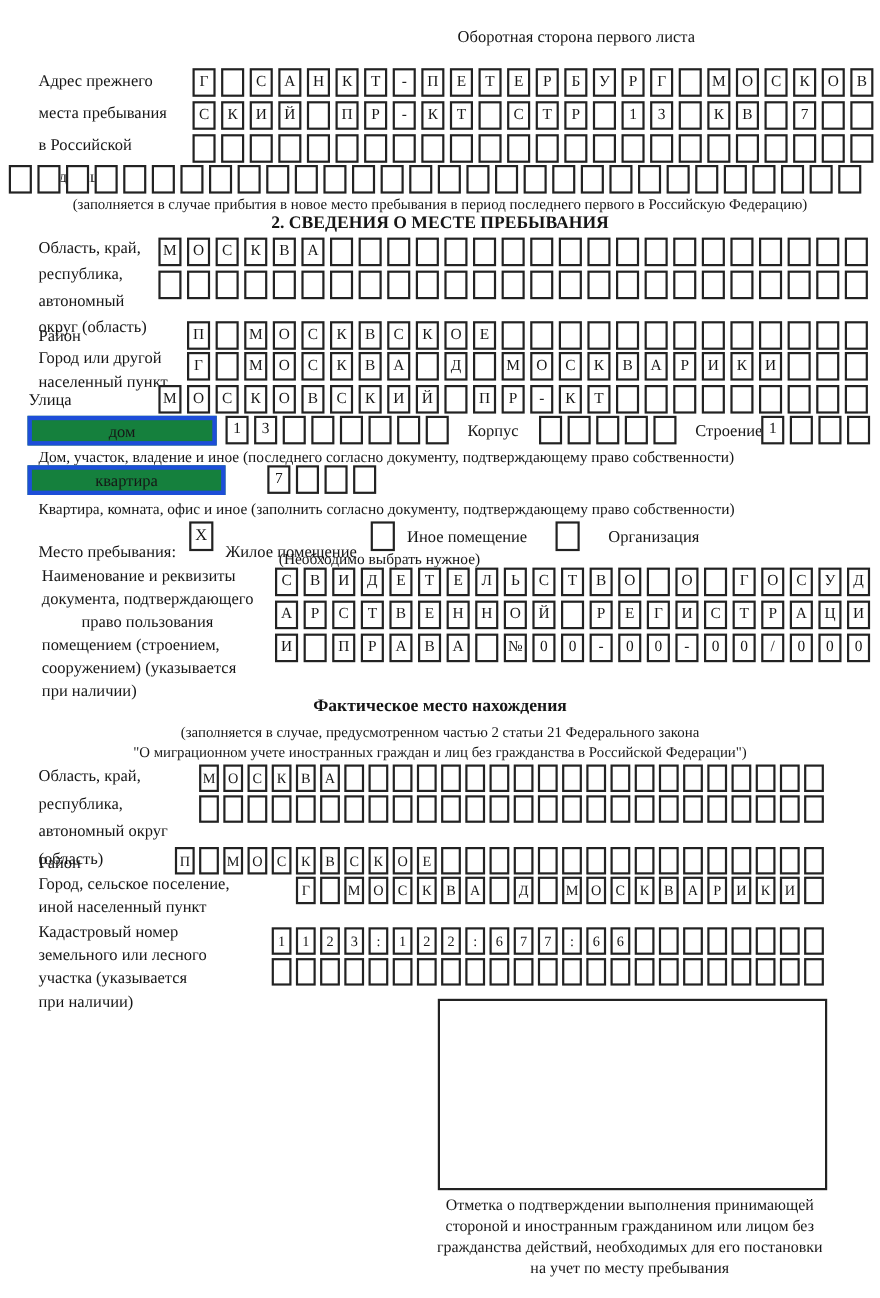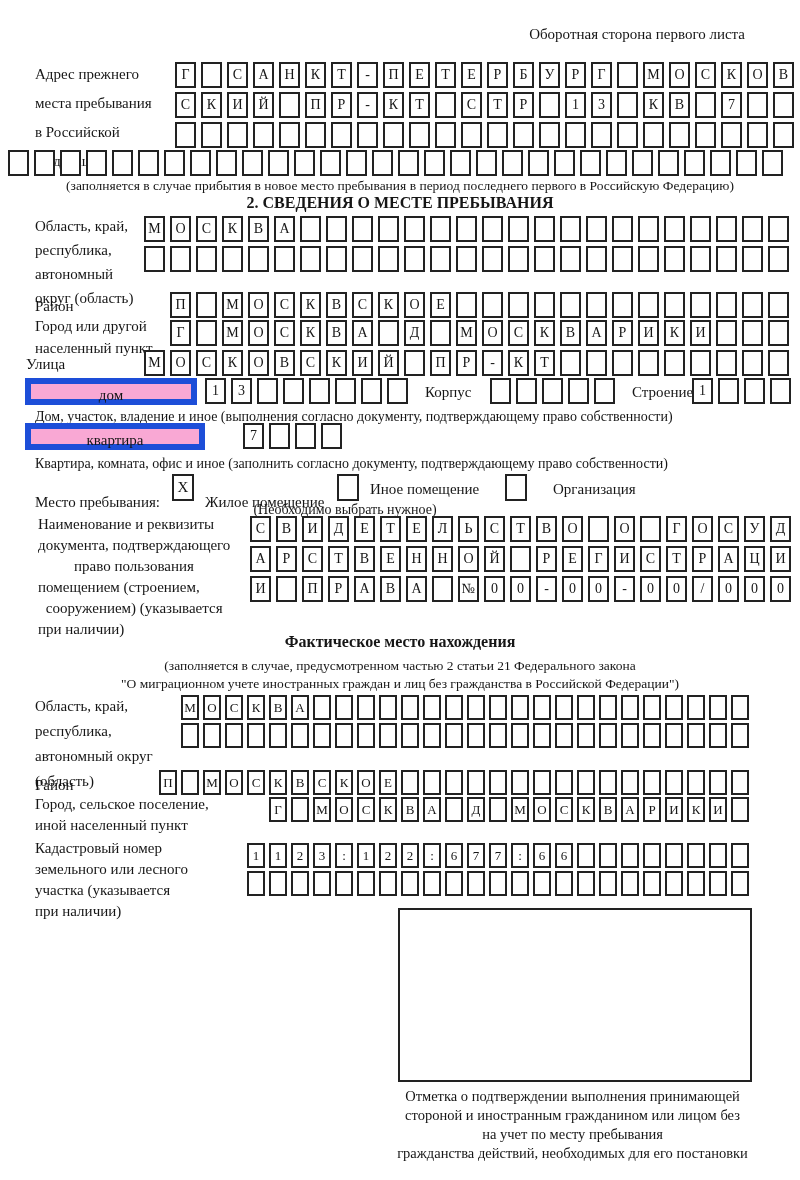--- a/index.html
+++ b/index.html
@@ -8,34 +8,34 @@
   .abs{position:absolute;}
   .lbl{font-size:15px;line-height:24px;white-space:nowrap;}
   .lbl2{font-size:15px;line-height:22px;white-space:nowrap;}
   .cap{font-size:14px;white-space:nowrap;}
   .ttl{font-size:16px;font-weight:bold;text-align:center;width:800px;left:0;}
   .note{font-size:13.5px;text-align:center;width:800px;left:0;white-space:nowrap;}
   .grid{white-space:nowrap;}
   .cell{box-sizing:border-box;display:inline-block;width:21px;height:26px;border:2px solid #222;
         margin-right:5px;font-size:14px;line-height:22px;text-align:center;vertical-align:top;background:#fff;}
   .s3 .cell{width:18px;height:25px;margin-right:4px;font-size:13px;line-height:21px;}
-  .widebox{box-sizing:border-box;border:6px solid #1d4ed8;height:27px;text-align:center;
-           font-size:15px;line-height:23px;background:#f9a8d4;}
+  .widebox{box-sizing:border-box;border:4px solid #1d4ed8;height:27px;text-align:center;
+           font-size:15px;line-height:23px;background:#15803d;}
   .chk{box-sizing:border-box;display:inline-block;width:22px;height:27px;border:2px solid #222;
        font-size:15px;line-height:23px;text-align:center;vertical-align:top;background:#fff;}
   .stampbox{box-sizing:border-box;border:2px solid #222;background:#fff;}
   .centerwrap{text-align:center;}
   .stampnote{font-size:14.5px;line-height:19px;text-align:center;}
 </style>
 </head>
 <body>
 
 <div id="page">
 
-  <div class="abs lbl" style="left:400px;top:22px;width:345px;text-align:right;">Оборотная сторона первого листа</div>
+  <div class="abs lbl" style="left:416px;top:22px;width:345px;">Оборотная сторона первого листа</div>
 
   <div class="abs" style="left:35px;top:60px;">
     <div class="lbl" style="line-height:29px;">Адрес прежнего</div>
     <div class="lbl" style="line-height:29px;">места пребывания</div>
     <div class="lbl" style="line-height:29px;">в Российской</div>
     <div class="lbl" style="line-height:29px;">Федерации</div>
   </div>
   <div class="abs grid" style="left:175px;top:62px;"><span class="cell">Г</span><span class="cell"></span><span class="cell">С</span><span class="cell">А</span><span class="cell">Н</span><span class="cell">К</span><span class="cell">Т</span><span class="cell">-</span><span class="cell">П</span><span class="cell">Е</span><span class="cell">Т</span><span class="cell">Е</span><span class="cell">Р</span><span class="cell">Б</span><span class="cell">У</span><span class="cell">Р</span><span class="cell">Г</span><span class="cell"></span><span class="cell">М</span><span class="cell">О</span><span class="cell">С</span><span class="cell">К</span><span class="cell">О</span><span class="cell">В</span></div>
   <div class="abs grid" style="left:175px;top:92px;"><span class="cell">С</span><span class="cell">К</span><span class="cell">И</span><span class="cell">Й</span><span class="cell"></span><span class="cell">П</span><span class="cell">Р</span><span class="cell">-</span><span class="cell">К</span><span class="cell">Т</span><span class="cell"></span><span class="cell">С</span><span class="cell">Т</span><span class="cell">Р</span><span class="cell"></span><span class="cell">1</span><span class="cell">3</span><span class="cell"></span><span class="cell">К</span><span class="cell">В</span><span class="cell"></span><span class="cell">7</span><span class="cell"></span><span class="cell"></span></div>
   <div class="abs grid" style="left:175px;top:122px;"><span class="cell"></span><span class="cell"></span><span class="cell"></span><span class="cell"></span><span class="cell"></span><span class="cell"></span><span class="cell"></span><span class="cell"></span><span class="cell"></span><span class="cell"></span><span class="cell"></span><span class="cell"></span><span class="cell"></span><span class="cell"></span><span class="cell"></span><span class="cell"></span><span class="cell"></span><span class="cell"></span><span class="cell"></span><span class="cell"></span><span class="cell"></span><span class="cell"></span><span class="cell"></span><span class="cell"></span></div>
@@ -64,41 +64,41 @@
 
   <div class="abs lbl" style="left:26px;top:352px;">Улица</div>
   <div class="abs grid" style="left:144px;top:350px;"><span class="cell">М</span><span class="cell">О</span><span class="cell">С</span><span class="cell">К</span><span class="cell">О</span><span class="cell">В</span><span class="cell">С</span><span class="cell">К</span><span class="cell">И</span><span class="cell">Й</span><span class="cell"></span><span class="cell">П</span><span class="cell">Р</span><span class="cell">-</span><span class="cell">К</span><span class="cell">Т</span><span class="cell"></span><span class="cell"></span><span class="cell"></span><span class="cell"></span><span class="cell"></span><span class="cell"></span><span class="cell"></span><span class="cell"></span><span class="cell"></span></div>
 
   <div class="abs widebox" style="left:25px;top:378px;width:172px;">дом</div>
   <div class="abs grid" style="left:205px;top:378px;"><span class="cell">1</span><span class="cell">3</span><span class="cell"></span><span class="cell"></span><span class="cell"></span><span class="cell"></span><span class="cell"></span><span class="cell"></span></div>
   <div class="abs lbl" style="left:425px;top:380px;">Корпус</div>
   <div class="abs grid" style="left:490px;top:378px;"><span class="cell"></span><span class="cell"></span><span class="cell"></span><span class="cell"></span><span class="cell"></span></div>
   <div class="abs lbl" style="left:632px;top:380px;">Строение</div>
   <div class="abs grid" style="left:692px;top:378px;"><span class="cell">1</span><span class="cell"></span><span class="cell"></span><span class="cell"></span></div>
-  <div class="abs cap" style="left:35px;top:409px;">Дом, участок, владение и иное (выполнения согласно документу, подтверждающему право собственности)</div>
+  <div class="abs cap" style="left:35px;top:409px;">Дом, участок, владение и иное (последнего согласно документу, подтверждающему право собственности)</div>
 
   <div class="abs widebox" style="left:25px;top:423px;width:180px;">квартира</div>
   <div class="abs grid" style="left:243px;top:423px;"><span class="cell">7</span><span class="cell"></span><span class="cell"></span><span class="cell"></span></div>
   <div class="abs cap" style="left:35px;top:456px;">Квартира, комната, офис и иное (заполнить согласно документу, подтверждающему право собственности)</div>
 
   <div class="abs lbl" style="left:35px;top:490px;">Место пребывания:</div>
   <span class="abs chk" style="left:172px;top:474px;">X</span>
   <div class="abs lbl" style="left:205px;top:490px;">Жилое помещение</div>
   <span class="abs chk" style="left:337px;top:474px;"></span>
   <div class="abs lbl" style="left:370px;top:477px;">Иное помещение</div>
   <span class="abs chk" style="left:505px;top:474px;"></span>
   <div class="abs lbl" style="left:553px;top:477px;">Организация</div>
   <div class="abs cap centerwrap" style="left:145px;top:502px;width:400px;">(Необходимо выбрать нужное)</div>
 
   <div class="abs" style="left:38px;top:514px;">
     <div class="lbl" style="line-height:21px;">Наименование и реквизиты</div>
     <div class="lbl" style="line-height:21px;">документа, подтверждающего</div>
     <div class="lbl" style="line-height:21px;margin-left:36px;">право пользования</div>
     <div class="lbl" style="line-height:21px;">помещением (строением,</div>
-    <div class="lbl" style="line-height:21px;text-align:center;">сооружением) (указывается</div>
+    <div class="lbl" style="line-height:21px;">сооружением) (указывается</div>
     <div class="lbl" style="line-height:21px;">при наличии)</div>
   </div>
   <div class="abs grid" style="left:250px;top:516px;"><span class="cell">С</span><span class="cell">В</span><span class="cell">И</span><span class="cell">Д</span><span class="cell">Е</span><span class="cell">Т</span><span class="cell">Е</span><span class="cell">Л</span><span class="cell">Ь</span><span class="cell">С</span><span class="cell">Т</span><span class="cell">В</span><span class="cell">О</span><span class="cell"></span><span class="cell">О</span><span class="cell"></span><span class="cell">Г</span><span class="cell">О</span><span class="cell">С</span><span class="cell">У</span><span class="cell">Д</span></div>
   <div class="abs grid" style="left:250px;top:546px;"><span class="cell">А</span><span class="cell">Р</span><span class="cell">С</span><span class="cell">Т</span><span class="cell">В</span><span class="cell">Е</span><span class="cell">Н</span><span class="cell">Н</span><span class="cell">О</span><span class="cell">Й</span><span class="cell"></span><span class="cell">Р</span><span class="cell">Е</span><span class="cell">Г</span><span class="cell">И</span><span class="cell">С</span><span class="cell">Т</span><span class="cell">Р</span><span class="cell">А</span><span class="cell">Ц</span><span class="cell">И</span></div>
   <div class="abs grid" style="left:250px;top:576px;"><span class="cell">И</span><span class="cell"></span><span class="cell">П</span><span class="cell">Р</span><span class="cell">А</span><span class="cell">В</span><span class="cell">А</span><span class="cell"></span><span class="cell">№</span><span class="cell">0</span><span class="cell">0</span><span class="cell">-</span><span class="cell">0</span><span class="cell">0</span><span class="cell">-</span><span class="cell">0</span><span class="cell">0</span><span class="cell">/</span><span class="cell">0</span><span class="cell">0</span><span class="cell">0</span></div>
 
   <div class="abs ttl" style="top:633px;">Фактическое место нахождения</div>
   <div class="abs note" style="top:658px;">(заполняется в случае, предусмотренном частью 2 статьи 21 Федерального закона</div>
   <div class="abs note" style="top:676px;">"О миграционном учете иностранных граждан и лиц без гражданства в Российской Федерации")</div>
 
@@ -126,17 +126,17 @@
     <div class="lbl2" style="line-height:21px;">участка (указывается</div>
     <div class="lbl2" style="line-height:21px;">при наличии)</div>
   </div>
   <div class="abs grid s3" style="left:247px;top:843px;"><span class="cell">1</span><span class="cell">1</span><span class="cell">2</span><span class="cell">3</span><span class="cell">:</span><span class="cell">1</span><span class="cell">2</span><span class="cell">2</span><span class="cell">:</span><span class="cell">6</span><span class="cell">7</span><span class="cell">7</span><span class="cell">:</span><span class="cell">6</span><span class="cell">6</span><span class="cell"></span><span class="cell"></span><span class="cell"></span><span class="cell"></span><span class="cell"></span><span class="cell"></span><span class="cell"></span><span class="cell"></span></div>
   <div class="abs grid s3" style="left:247px;top:871px;"><span class="cell"></span><span class="cell"></span><span class="cell"></span><span class="cell"></span><span class="cell"></span><span class="cell"></span><span class="cell"></span><span class="cell"></span><span class="cell"></span><span class="cell"></span><span class="cell"></span><span class="cell"></span><span class="cell"></span><span class="cell"></span><span class="cell"></span><span class="cell"></span><span class="cell"></span><span class="cell"></span><span class="cell"></span><span class="cell"></span><span class="cell"></span><span class="cell"></span><span class="cell"></span></div>
 
   <div class="abs stampbox" style="left:398px;top:908px;width:354px;height:174px;"></div>
   <div class="abs" style="left:350px;top:1087px;width:445px;">
     <div class="stampnote">Отметка о подтверждении выполнения принимающей</div>
     <div class="stampnote">стороной и иностранным гражданином или лицом без</div>
+    <div class="stampnote">гражданства действий, необходимых для его постановки</div>
     <div class="stampnote">на учет по месту пребывания</div>
-    <div class="stampnote">гражданства действий, необходимых для его постановки</div>
   </div>
 
 </div>
 
 </body></html>

